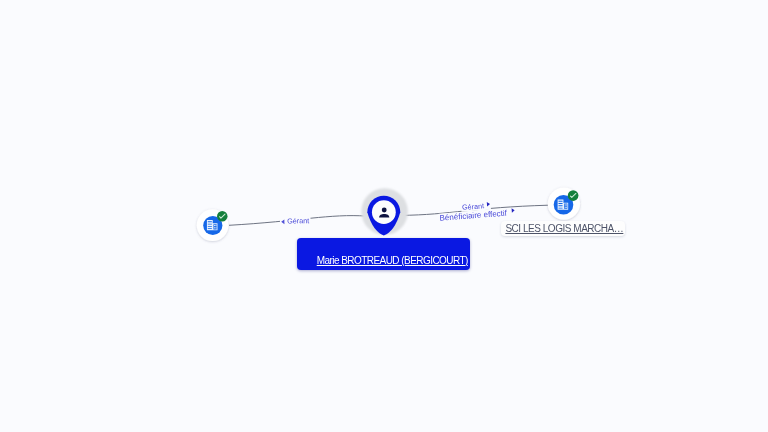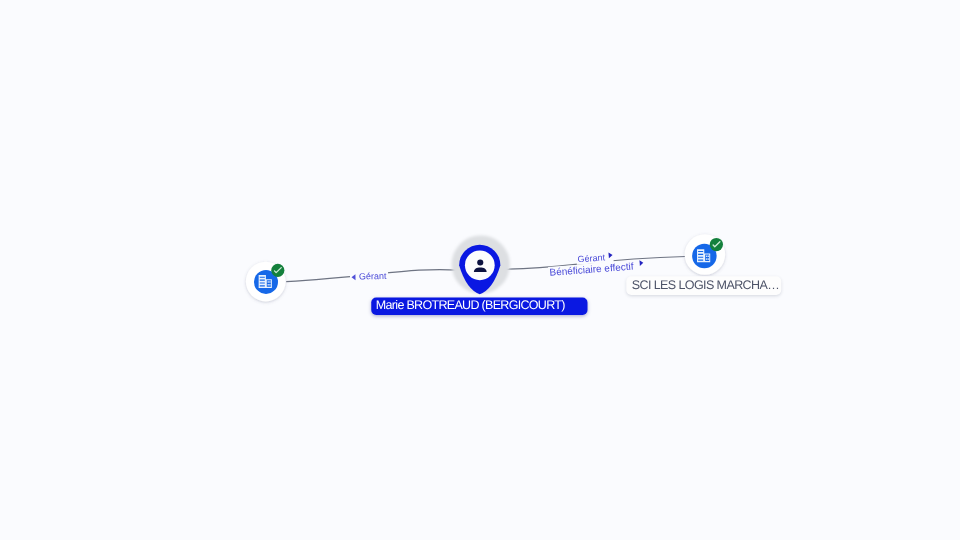--- a/index.html
+++ b/index.html
@@ -1,19 +1,19 @@
 <!DOCTYPE html>
 <html><head>
 <meta charset="utf-8">
 <style>
   html,body{margin:0;padding:0;width:768px;height:432px;overflow:hidden;}
   body{background:#fafbfe;font-family:"Liberation Sans",sans-serif;-webkit-font-smoothing:antialiased;}
   #stage{position:absolute;left:0;top:0;width:768px;height:432px;}
   svg.layer{position:absolute;left:0;top:0;width:768px;height:432px;overflow:visible;}
-  .chip{position:absolute;white-space:nowrap;border-radius:4px;overflow:hidden;box-sizing:border-box;}
+  .chip{position:absolute;white-space:nowrap;border-radius:4px;overflow:hidden;box-sizing:border-box;text-decoration:underline;}
   .chip-plain{background:#fdfdfd;color:#4d5368;font-size:10px;letter-spacing:-0.55px;line-height:15px;height:15px;
      box-shadow:0 1px 2.5px rgba(40,50,80,.16);}
   .chip-sel{background:#0a18e2;color:#fff;font-size:10px;letter-spacing:-0.55px;line-height:14px;height:14px;
      box-shadow:0 1px 3px rgba(20,20,120,.34);}
 </style>
 </head>
 <body>
 
 <div id="stage">
 
@@ -89,21 +89,21 @@
       <path d="M487.3,203.9 L487.3,208.5 L490.4,206.2 Z" fill="#2424c0"></path>
     </g>
     <g transform="rotate(-4.3 439.6 220.7)">
       <rect x="439" y="213.6" width="76" height="9" fill="#fafbfe"></rect>
       <text x="439.8" y="220.7" font-family="Liberation Sans, sans-serif" font-size="8" fill="#4a4ad8">Bénéficiaire effectif</text>
       <path d="M512.3,213.6 L512.3,218.3 L515.2,215.95 Z" fill="#2424c0"></path>
     </g>
   </svg>
 
 
-  <div class="chip chip-sel" style="left:297.3px;top:237.9px;width:173.2px;padding:0;text-indent:3.4px;">
+  <div class="chip chip-sel" style="left:297.3px;top:237.9px;width:173.2px;padding:16px;text-indent:3.4px;">
     <span>Marie </span><span>BROTREAUD (BERGICOURT)</span>
   </div>
 
   <div class="chip chip-plain" style="left:500.5px;top:220.6px;width:124.5px;padding:0;text-indent:4.9px;letter-spacing:-0.47px;">
     <span>SCI LES LOGIS MARCHA…</span>
   </div>
 
 </div>
 
 </body></html>

